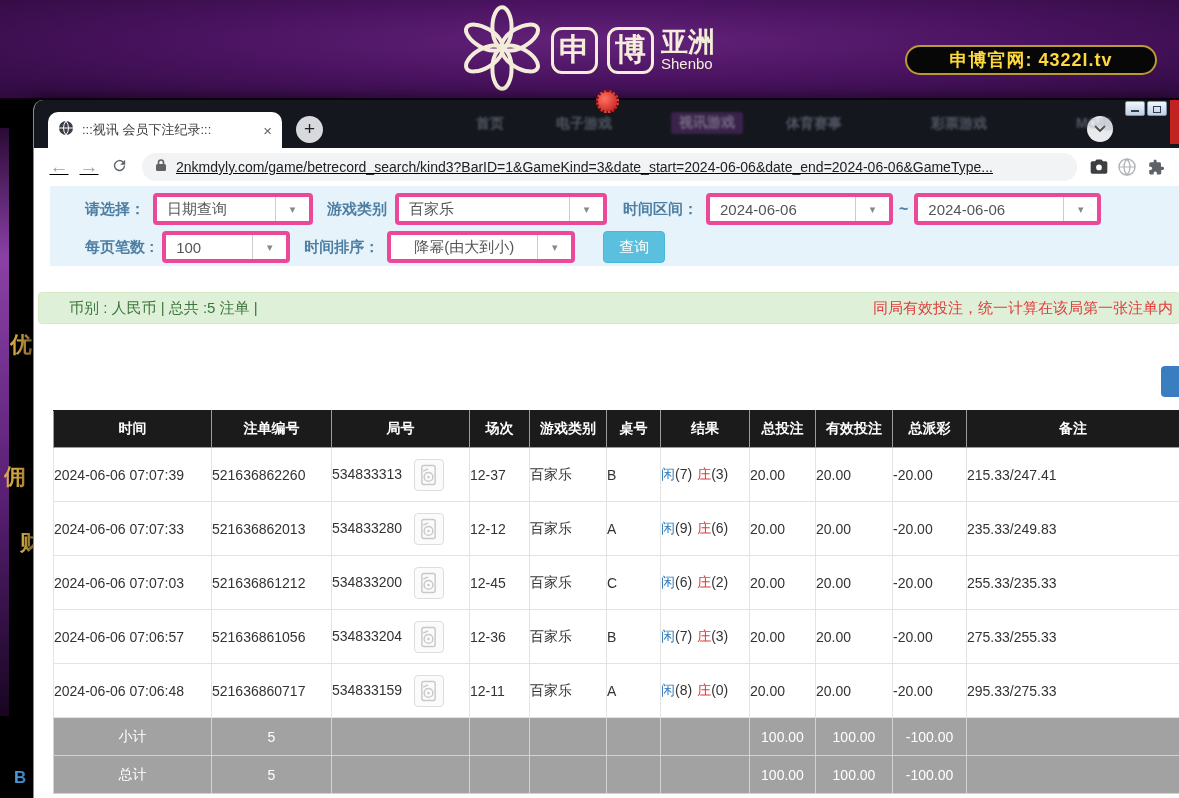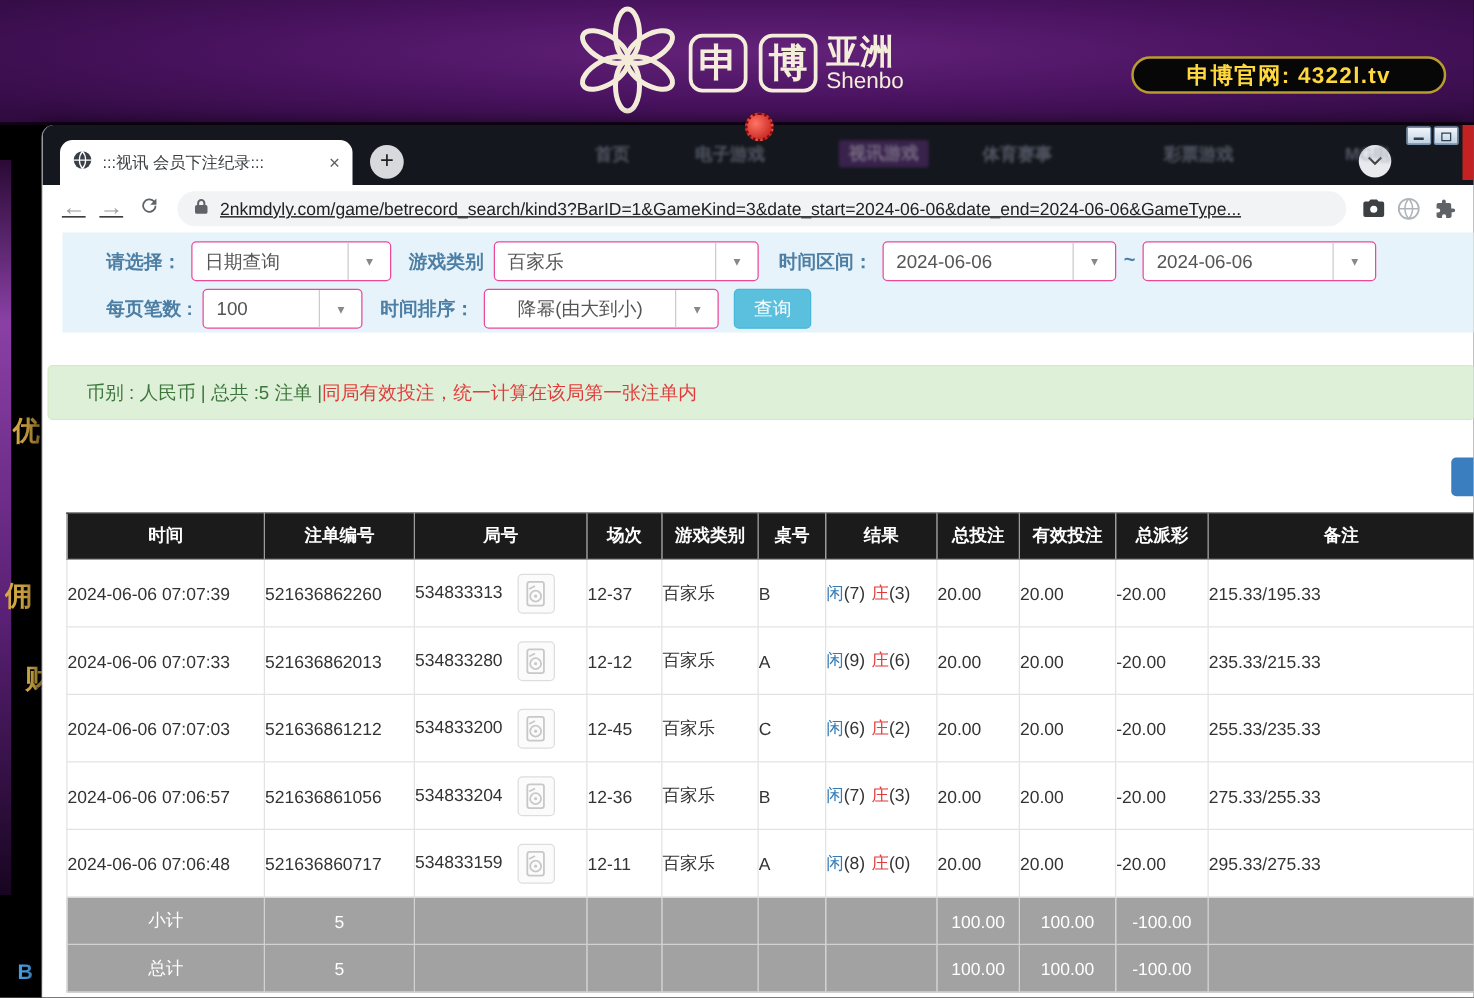--- a/index.html
+++ b/index.html
@@ -10,21 +10,21 @@
   
   .site-header { position:absolute; left:0; top:0; width:1179px; height:100px;
     background:radial-gradient(ellipse at 52% 42%, #63227a 0%, #4a1360 48%, #2e0a3e 100%);
     border-bottom:2px solid #120215; }
   .logo { position:absolute; left:462px; top:4px; display:flex; align-items:center; color:#f3edd9; }
   .logo-box { width:47px; height:47px; border:3px solid #f3edd9; border-radius:11px;
     font-size:31px; font-weight:bold; display:flex; align-items:center; justify-content:center;
     margin-left:9px; }
   .logo-right { margin-left:7px; line-height:1.05; }
   .logo-region { font-size:27px; font-weight:bold; }
-  .logo-brand  { font-size:18px; }
+  .logo-brand  { font-size:15px; }
   .official-pill { position:absolute; right:22px; top:45px; width:252px; height:30px;
     background:#070707; border:2px solid #b99b2e; border-radius:16px;
     color:#ffd83d; font-weight:bold; font-size:18px; text-align:center; line-height:26px;
     letter-spacing:1px; }
   .hot-badge { position:absolute; left:596px; top:90px; width:23px; height:23px; border-radius:50%;
     background:radial-gradient(circle at 35% 35%, #ff7464, #bd1616);
     border:2px dotted #7e0d0d; z-index:6; }
 
   
   .purple-band { position:absolute; left:0; top:128px; width:9px; height:588px;
@@ -66,35 +66,35 @@
   .url-text { font-size:14px; color:#202124; white-space:nowrap; overflow:hidden; }
   .tb-ic { width:28px; display:flex; justify-content:center; flex:none; }
 
   .content { position:relative; height:612px; background:#fff; }
 
   
   .filter-panel { position:absolute; left:16px; top:0; width:1146px; height:80px; background:#e6f3fb; }
   .f-row { position:absolute; left:35px; display:flex; align-items:center; }
   .f-row1 { top:7px; } .f-row2 { top:45px; }
   .f-label { color:#4d7ea3; font-weight:bold; font-size:15px; margin-right:8px; white-space:nowrap; }
-  .sel { height:32px; background:#fff; border:1px solid #ec4899; border-radius:4px;
+  .sel { height:32px; background:#fff; border:4px solid #ec4899; border-radius:4px;
     display:flex; align-items:center; color:#555; font-size:15px; }
   .sel .val { flex:1; padding:0 10px; white-space:nowrap; overflow:hidden; }
   .sel .arr { width:34px; align-self:stretch; border-left:1px solid #ccc; display:flex;
     align-items:center; justify-content:center; color:#888; font-size:11px; }
   .w1{width:160px;} .w2{width:212px;} .wd{width:187px;} .w3{width:128px;} .w4{width:188px;text-align:center;}
   .gap14{margin-left:14px;} .gap16{margin-left:16px;}
   .tilde { color:#4d7ea3; font-weight:bold; margin:0 6px; }
-  .search-btn { margin-left:12px; background:#5bc0de; color:#fff; border:1px solid #46b8da;
+  .search-btn { margin-left:28px; background:#5bc0de; color:#fff; border:1px solid #46b8da;
     border-radius:4px; height:32px; padding:0 15px; font-size:15px; }
 
   
-  .summary-bar { position:absolute; left:4px; top:106px; width:1142px; height:44px;
+  .summary-bar { position:absolute; left:4px; top:106px; width:1142px; height:32px;
     background:#dff0d8; border:1px solid #d6e9c6; border-radius:4px; display:flex;
-    align-items:center; padding:0 6px 0 30px; font-size:15px; }
+    align-items:center; justify-content:space-between; padding:0 6px 0 30px; font-size:15px; }
   .sum-left { color:#3c763d; }
   .sum-right { color:#e03b3b; }
 
   .float-btn { position:absolute; right:0; top:180px; width:18px; height:31px;
     background:#3b7ec0; border-radius:4px 0 0 4px; }
 
   
   .bet-table { position:absolute; left:19px; top:224px; width:1127px;
     border-collapse:collapse; table-layout:fixed; font-size:14px; }
   .bet-table th { background:#1b1b1b; color:#fff; height:37px; font-weight:bold;
@@ -309,21 +309,21 @@
     </td>
     <td>12-37</td>
     <td>百家乐</td>
     <td>B</td>
     <td>
       <span class="c-blue">闲</span><span>(7)</span><span class="c-red rz">庄</span><span>(3)</span>
     </td>
     <td class="c-blue">20.00</td>
     <td>20.00</td>
     <td class="c-red">-20.00</td>
-    <td>215.33/195.33</td>
+    <td>215.33/247.41</td>
   </tr>
 
   <tr>
     <td>2024-06-06 07:07:33</td>
     <td>521636862013</td>
     <td>
       <span>534833280</span>
       <span class="vid-btn">
         <svg width="19" height="22" viewBox="0 0 20 23">
           <rect x="3" y="1.5" width="14" height="20" rx="2" fill="none" stroke="#c8c8c8" stroke-width="1.5"></rect>
@@ -335,21 +335,21 @@
     </td>
     <td>12-12</td>
     <td>百家乐</td>
     <td>A</td>
     <td>
       <span class="c-blue">闲</span><span>(9)</span><span class="c-red rz">庄</span><span>(6)</span>
     </td>
     <td class="c-blue">20.00</td>
     <td>20.00</td>
     <td class="c-red">-20.00</td>
-    <td>235.33/215.33</td>
+    <td>235.33/249.83</td>
   </tr>
 
   <tr>
     <td>2024-06-06 07:07:03</td>
     <td>521636861212</td>
     <td>
       <span>534833200</span>
       <span class="vid-btn">
         <svg width="19" height="22" viewBox="0 0 20 23">
           <rect x="3" y="1.5" width="14" height="20" rx="2" fill="none" stroke="#c8c8c8" stroke-width="1.5"></rect>

